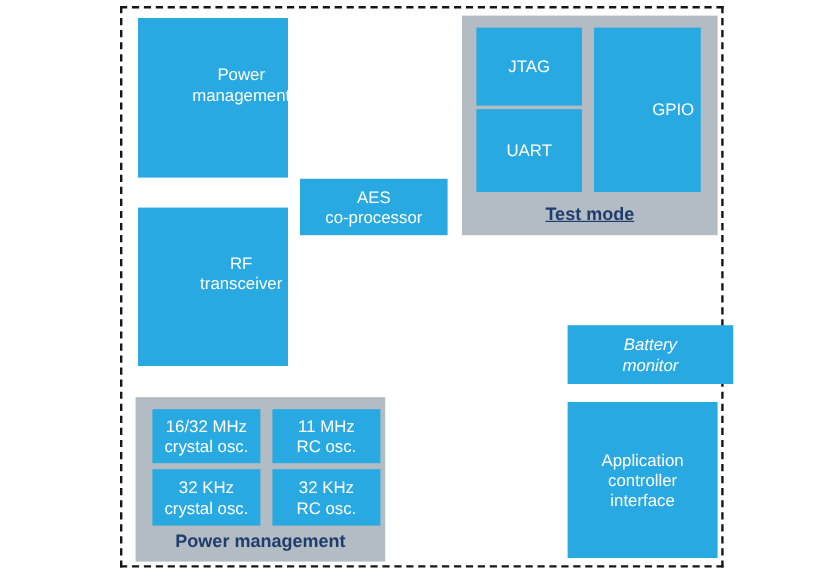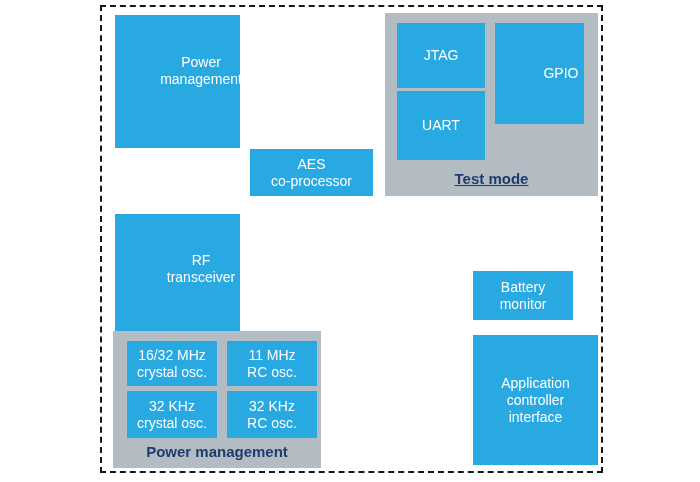--- a/index.html
+++ b/index.html
@@ -56,30 +56,30 @@
     color:var(--label-navy);
     font-weight:bold;
     font-size:15px;
     white-space:pre-line;
   }
 
   
   .b-power       {left:115px; top:15px;  width:125px; height:133px;}
   .b-bluetooth   {left:250px; top:15px;  width:123px; height:130px;}
   .b-aes         {left:250px; top:149px; width:123px; height:47px;}
-  .b-rf          {left:115px; top:173px; width:125px; height:132px;margin-top:41px;}
+  .b-rf          {left:115px; top:173px; width:125px; height:132px;}
   .b-temperature {left:473px; top:214px; width:125px; height:49px;}
-  .b-battery     {left:473px; top:271px; width:100px; height:49px;}
+  .b-battery     {left:473px; top:271px; width:138px; height:49px;font-style:italic;}
   .b-application {left:473px; top:335px; width:125px; height:130px;}
 
   
   .g-testmode{left:385px; top:13px; width:213px; height:183px;}
   .b-jtag{left:12px;  top:10px; width:88px; height:65px;}
   .b-uart{left:12px;  top:78px; width:88px; height:69px;}
-  .b-gpio{left:110px; top:10px; width:89px; height:101px;padding-left:43px;}
+  .b-gpio{left:110px; top:10px; width:89px; height:137px;padding-left:43px;}
   .l-testmode{top:152px; height:26px;text-decoration:underline;}
 
   
   .g-clock{left:113px; top:331px; width:208px; height:137px;}
   .b-xtal1632{left:14px;  top:10px; width:90px; height:45px;}
   .b-rc16    {left:114px; top:10px; width:90px; height:45px;}
   .b-xtal32k {left:14px;  top:60px; width:90px; height:47px;}
   .b-rc32k   {left:114px; top:60px; width:90px; height:47px;}
   .l-clock{top:108px; height:24px;}
 </style>

